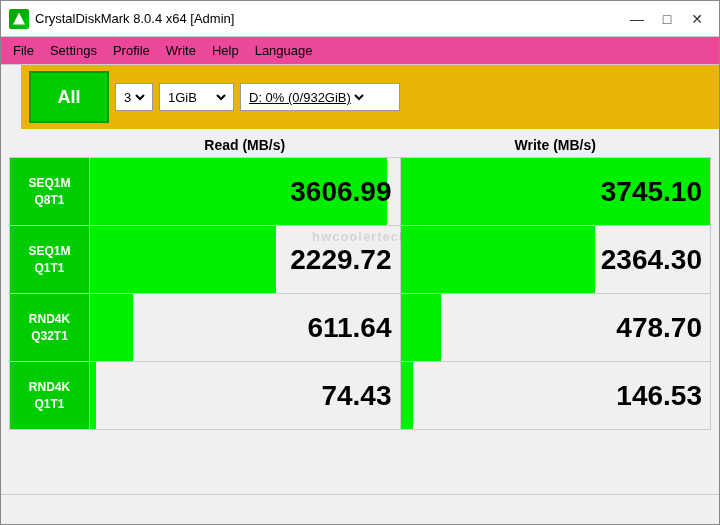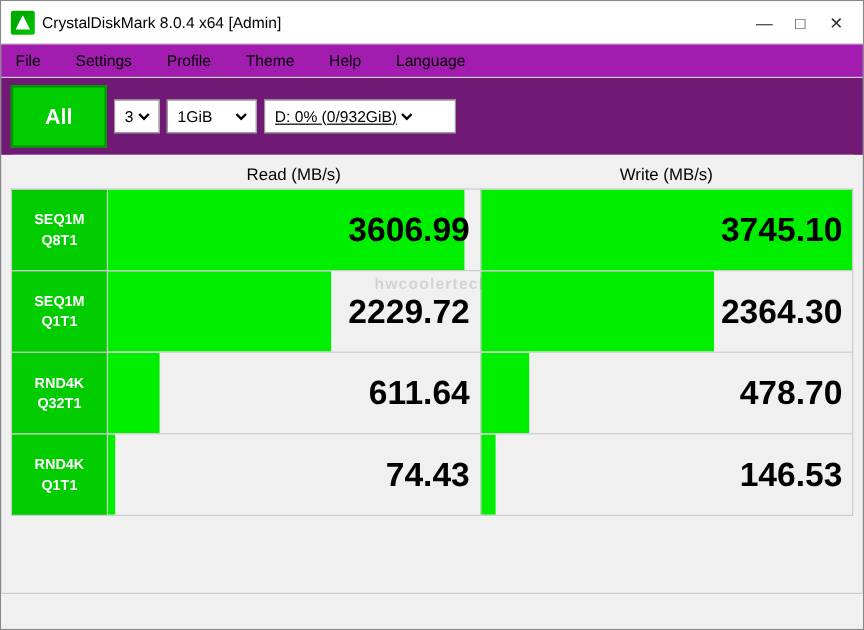--- a/index.html
+++ b/index.html
@@ -64,41 +64,41 @@
       background: transparent;
       cursor: pointer;
       font-size: 14px;
       display: flex;
       align-items: center;
       justify-content: center;
       color: #333;
     }
     
     .menu-bar {
-      background: #a21caf;
+      background: #ec4899;
       display: flex;
       align-items: center;
       padding: 2px 4px;
       border-bottom: 1px solid #ccc;
       height: 28px;
-      gap: 13px;
     }
     .menu-item {
       padding: 3px 8px;
       font-size: 13px;
       cursor: pointer;
       color: #000;
     }
     
     .toolbar {
       display: flex;
       align-items: center;
       padding: 6px 8px;
       gap: 6px;
-      background: #701a75;
+      background: #eab308;
+      margin-left: 20px;
     }
     .all-btn {
       background: #00cc00;
       color: #fff;
       font-weight: bold;
       font-size: 18px;
       border: 2px solid #009900;
       width: 80px;
       height: 52px;
       cursor: pointer;
@@ -132,21 +132,21 @@
     .main-content {
       flex: 1;
       padding: 0 8px 8px 8px;
     }
     .benchmark-table {
       width: 100%;
       border-collapse: collapse;
     }
     .benchmark-table th {
       font-size: 14px;
-      font-weight: normal;
+      font-weight: bold;
       text-align: center;
       padding: 6px 4px;
       background: #f0f0f0;
     }
     .benchmark-table td {
       border: 1px solid #ccc;
       vertical-align: middle;
     }
     .label-cell {
       background: #00cc00;
@@ -220,21 +220,21 @@
       <button class="title-btn">—</button>
       <button class="title-btn">□</button>
       <button class="title-btn close">✕</button>
     </div>
   </div>
 
   <div class="menu-bar">
   <span class="menu-item">File</span>
       <span class="menu-item">Settings</span>
       <span class="menu-item">Profile</span>
-      <span class="menu-item">Theme</span>
+      <span class="menu-item">Write</span>
       <span class="menu-item">Help</span>
       <span class="menu-item">Language</span>
     </div>
 
   <div class="toolbar">
     <button class="all-btn">All</button>
 
     <div class="select-control">
       <select>
         <option>3</option>

